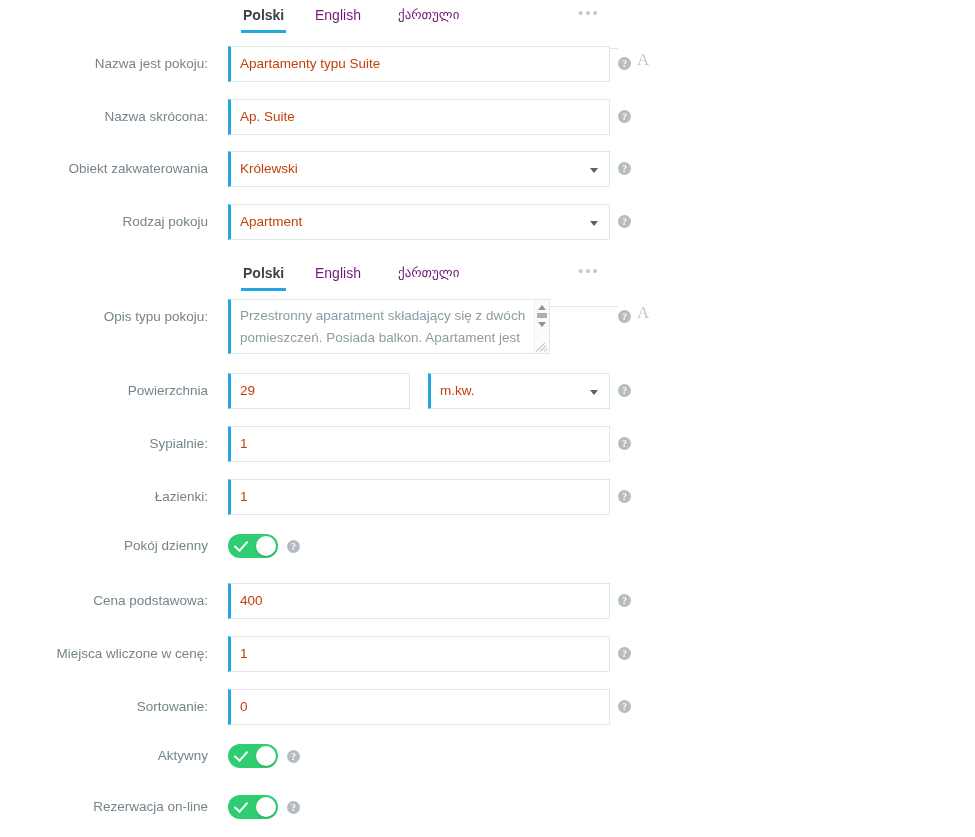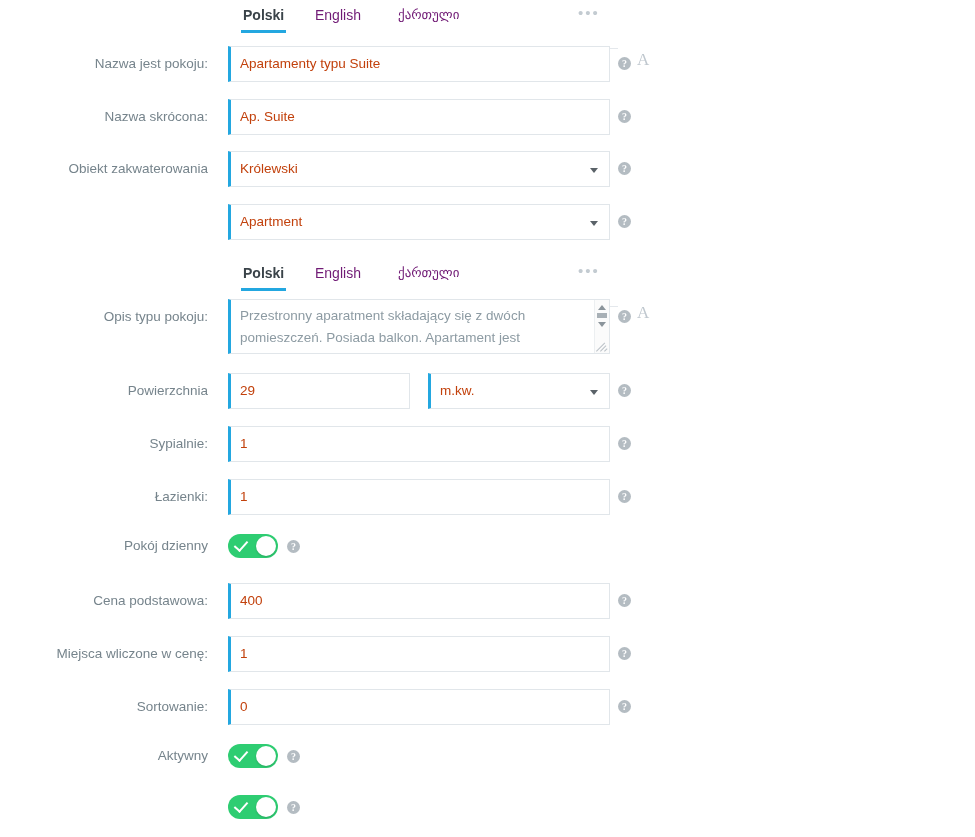--- a/index.html
+++ b/index.html
@@ -135,21 +135,21 @@
     font-size: 17px;
     color: #c0c8cf;
     cursor: pointer;
   }
 
   
   .ta-wrap {
     position: absolute;
     left: 228px;
     top: 0;
-    width: 382px;
+    width: 322px;
     height: 55px;
     border: 1px solid #e1e6ea;
     border-left: 3px solid #23a7e0;
     box-sizing: border-box;
     background: #fff;
     overflow: hidden;
   }
   .ta-text {
     position: absolute;
     left: 9px;
@@ -265,20 +265,21 @@
     <div class="help help-at-row">?</div>
   </div>
 
   <div class="row" style="top:151px;">
     <div class="label">Obiekt zakwaterowania</div>
     <div class="field select">Królewski</div>
     <div class="help help-at-row">?</div>
   </div>
 
   <div class="row" style="top:204px;">
+    <div class="label">Rodzaj pokoju</div>
     <div class="field select">Apartment</div>
     <div class="help help-at-row">?</div>
   </div>
 
   <div class="tabs" style="top:258px;">
     <div class="tab tab-1 active">Polski</div>
     <div class="tab tab-2">English</div>
     <div class="tab tab-3">ქართული</div>
     <div class="tab tab-more">•••</div>
   </div>
@@ -351,20 +352,21 @@
   <div class="row" style="top:738px;">
     <div class="label">Aktywny</div>
     <div class="toggle">
       <div class="check"></div>
       <div class="knob"></div>
     </div>
     <div class="help help-at-toggle">?</div>
   </div>
 
   <div class="row" style="top:789px;">
+    <div class="label">Rezerwacja on-line</div>
     <div class="toggle">
       <div class="check"></div>
       <div class="knob"></div>
     </div>
     <div class="help help-at-toggle">?</div>
   </div>
 
 </div>
 
 </body></html>

